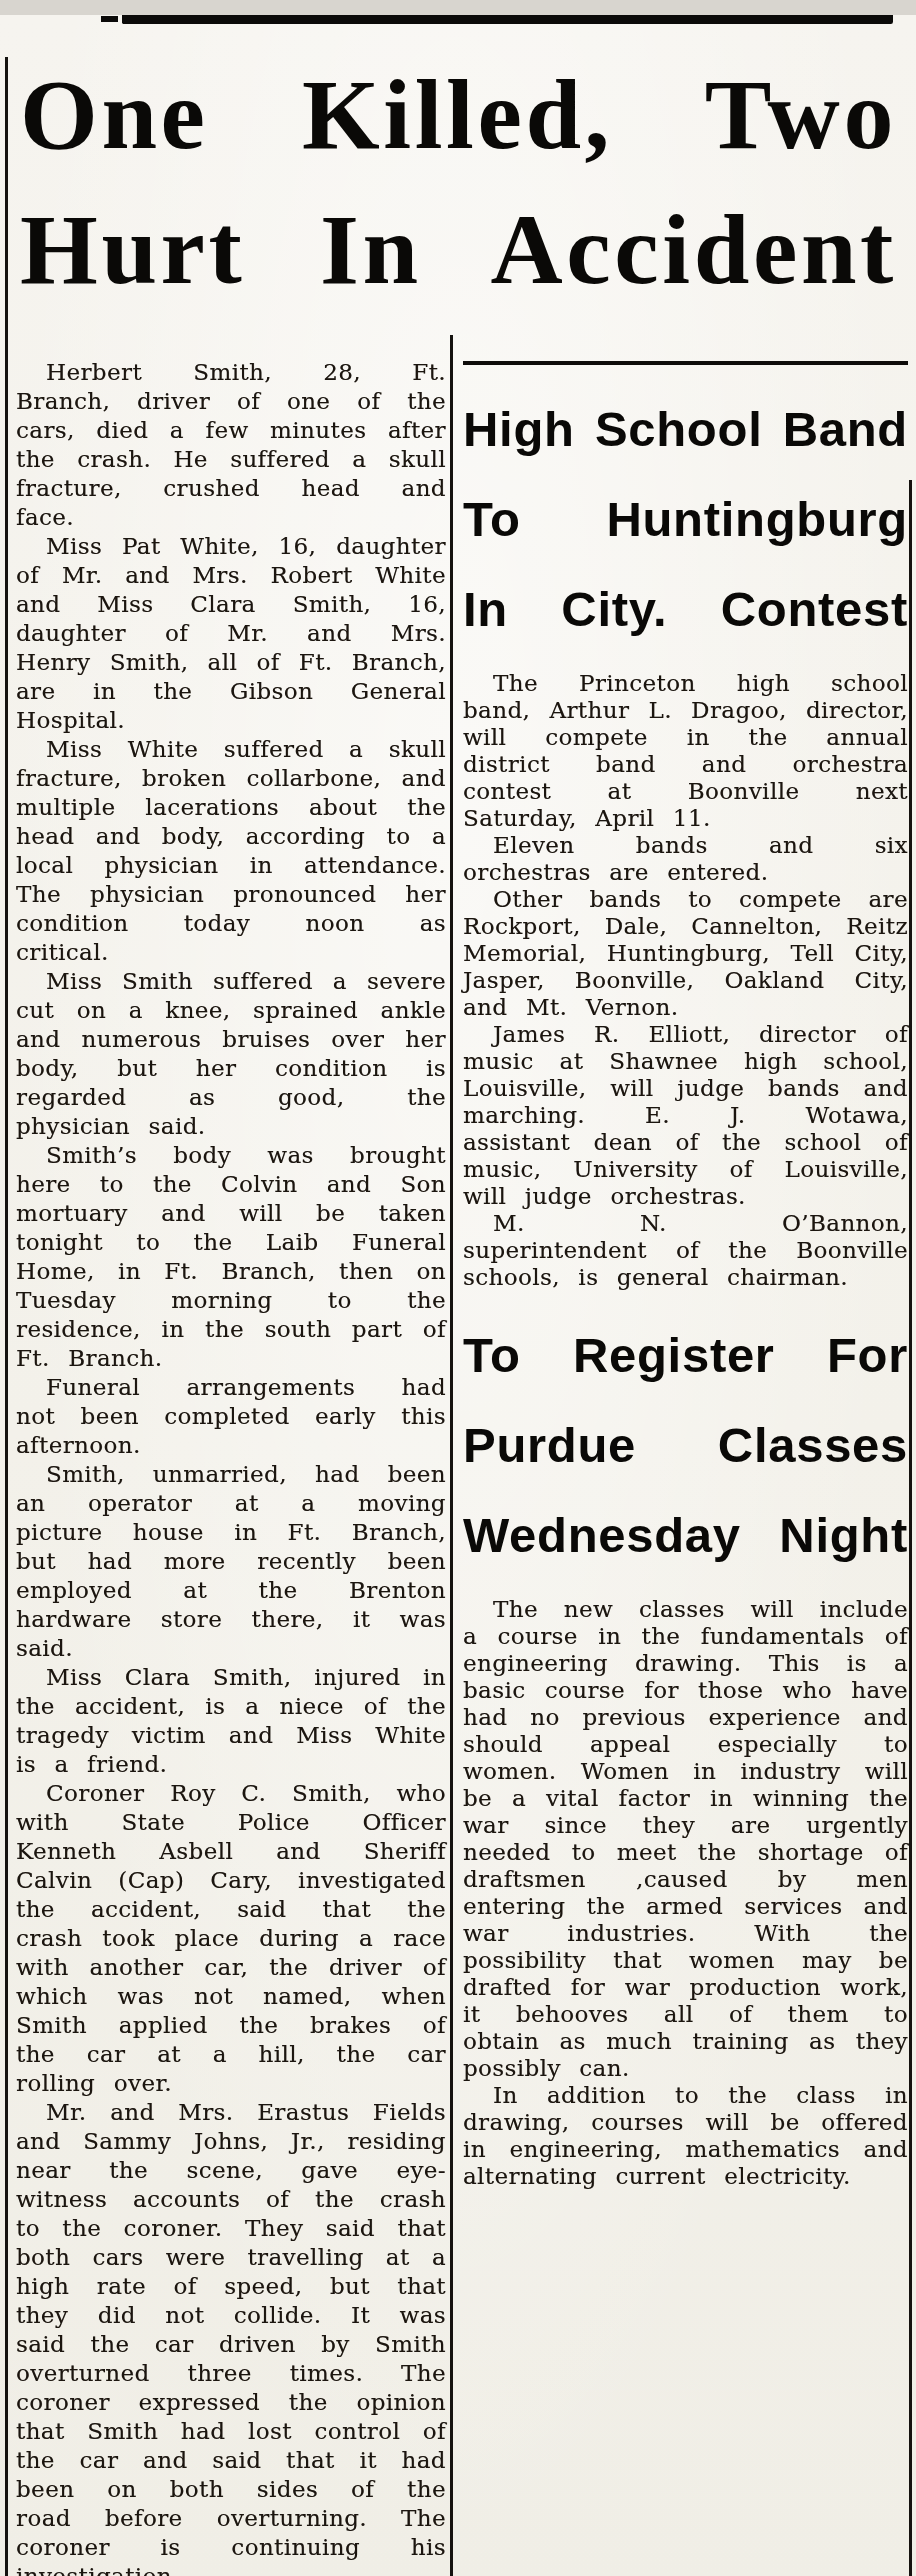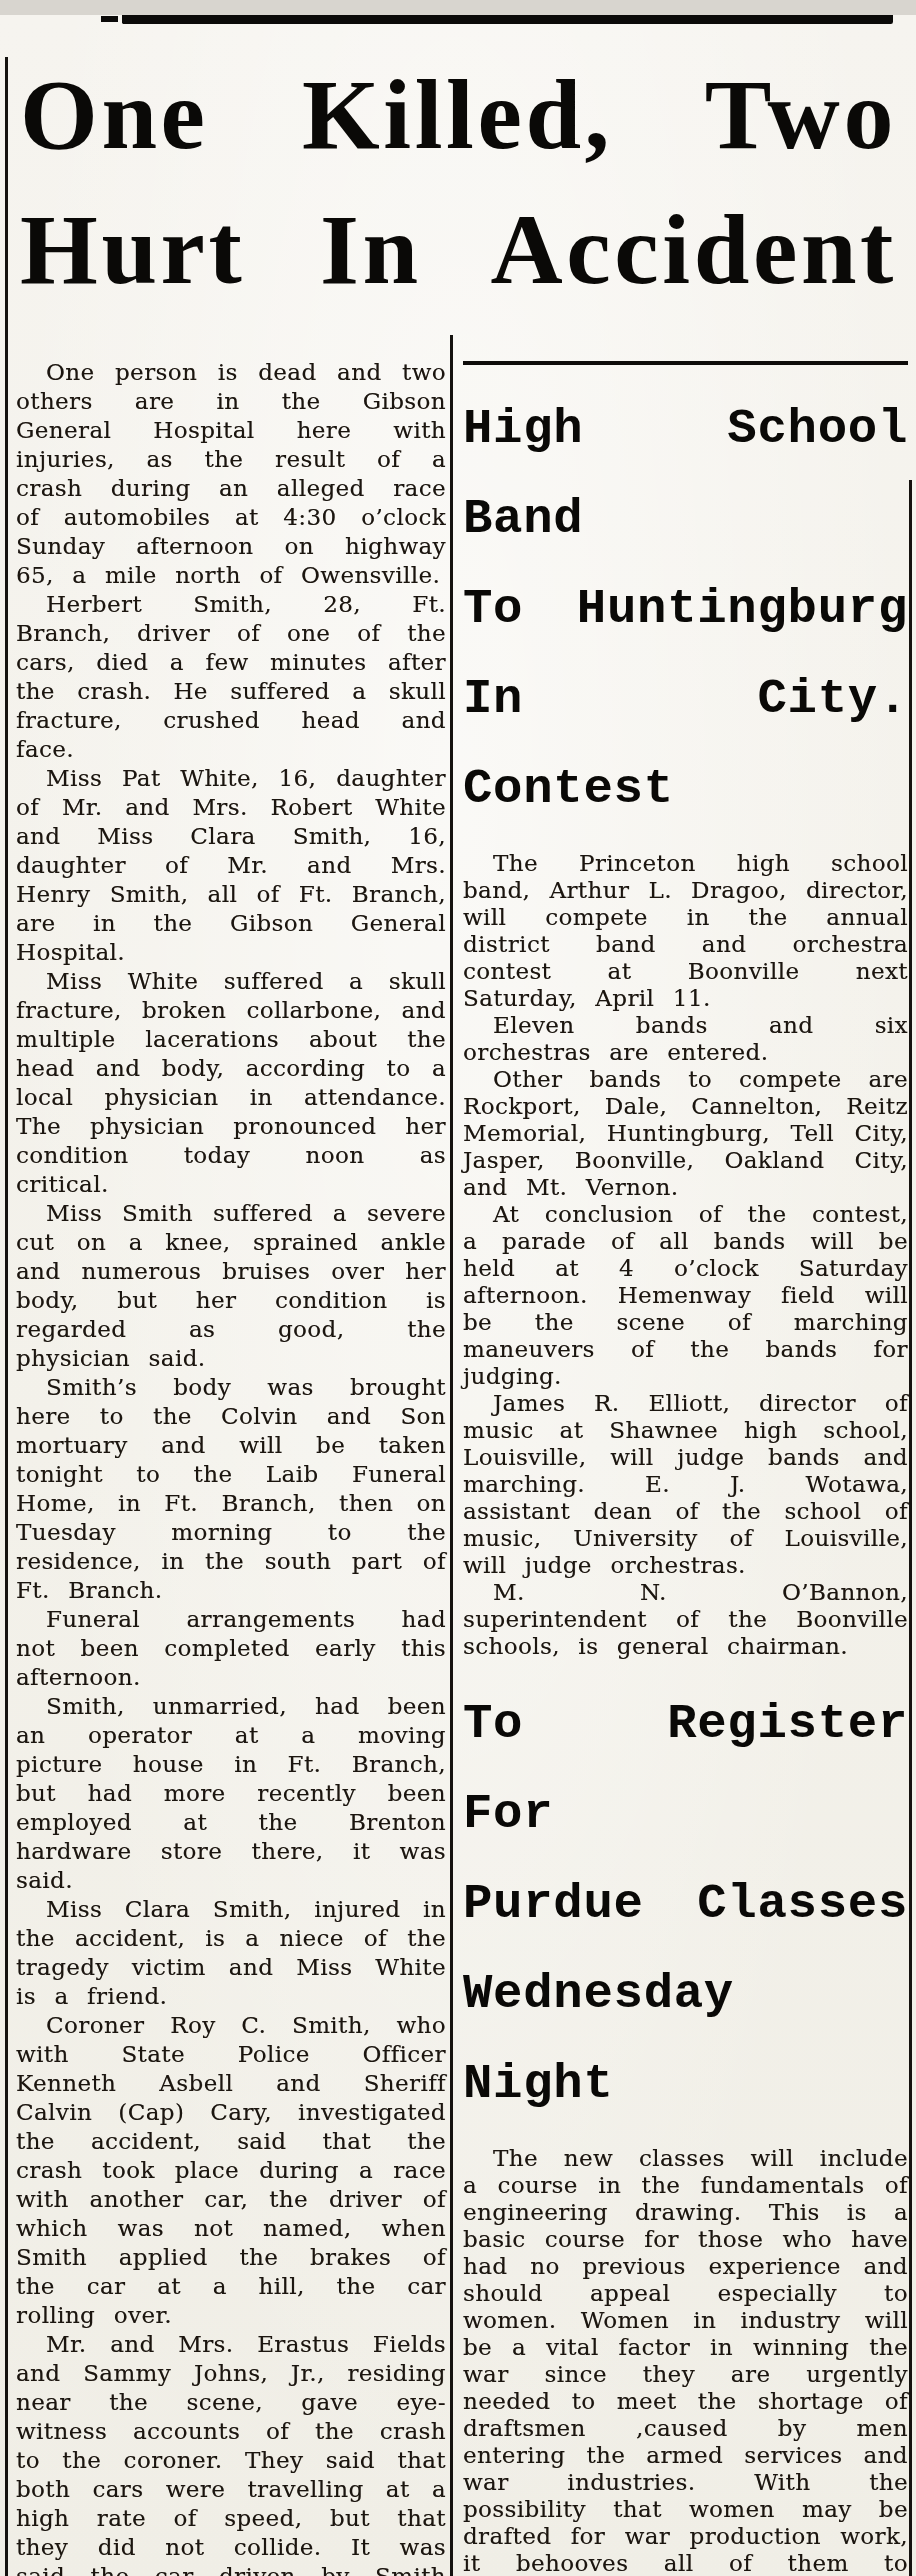--- a/index.html
+++ b/index.html
@@ -34,21 +34,21 @@
     -moz-text-align-last:justify;
     text-align-last:justify;
     white-space:nowrap;
   }
   
   .col{position:absolute;}
   .col-left{left:16px;top:343px;width:430px;}
   .col-right{left:463px;top:323px;width:445px;}
   .article-headline{margin:18.7px 0 0 0;}
   .headline-line{
-    font-family:Liberation Mono, monospace;
+    font-family:Liberation Sans, sans-serif;
     font-weight:700;
     font-size:49px;
     line-height:90px;
     letter-spacing:0.7px;
     color:#0a0907;
     text-align:justify;
     -moz-text-align-last:justify;
     text-align-last:justify;
   }
   .article-body{margin-top:16px;}
@@ -76,21 +76,20 @@
   <div class="left-rule"></div>
   <div class="center-rule"></div>
   <div class="right-rule"></div>
 
   <div class="masthead">
     <div class="masthead-line">One Killed, Two</div>
     <div class="masthead-line">Hurt In Accident</div>
   </div>
 
   <div class="col col-left">
-    <p class="np">One person is dead and two others are in the Gibson General Hospital here with injuries, as the result of a crash during an alleged race of automobiles at 4:30 o’clock Sunday afternoon on highway 65, a mile north of Owensville.</p>
     <p class="np">Herbert Smith, 28, Ft. Branch, driver of one of the cars, died a few minutes after the crash. He suffered a skull fracture, crushed head and face.</p>
     <p class="np">Miss Pat White, 16, daughter of Mr. and Mrs. Robert White and Miss Clara Smith, 16, daughter of Mr. and Mrs. Henry Smith, all of Ft. Branch, are in the Gibson General Hospital.</p>
     <p class="np">Miss White suffered a skull fracture, broken collarbone, and multiple lacerations about the head and body, according to a local physician in attendance. The physician pronounced her condition today noon as critical.</p>
     <p class="np">Miss Smith suffered a severe cut on a knee, sprained ankle and numerous bruises over her body, but her condition is regarded as good, the physician said.</p>
     <p class="np">Smith’s body was brought here to the Colvin and Son mortuary and will be taken tonight to the Laib Funeral Home, in Ft. Branch, then on Tuesday morning to the residence, in the south part of Ft. Branch.</p>
     <p class="np">Funeral arrangements had not been completed early this afternoon.</p>
     <p class="np">Smith, unmarried, had been an operator at a moving picture house in Ft. Branch, but had more recently been employed at the Brenton hardware store there, it was said.</p>
     <p class="np">Miss Clara Smith, injured in the accident, is a niece of the tragedy victim and Miss White is a friend.</p>
     <p class="np">Coroner Roy C. Smith, who with State Police Officer Kenneth Asbell and Sheriff Calvin (Cap) Cary, investigated the accident, said that the crash took place during a race with another car, the driver of which was not named, when Smith applied the brakes of the car at a hill, the car rolling over.</p>
     <p class="np">Mr. and Mrs. Erastus Fields and Sammy Johns, Jr., residing near the scene, gave eye-witness accounts of the crash to the coroner. They said that both cars were travelling at a high rate of speed, but that they did not collide. It was said the car driven by Smith overturned three times. The coroner expressed the opinion that Smith had lost control of the car and said that it had been on both sides of the road before overturning. The coroner is continuing his investigation.</p>
@@ -103,21 +102,20 @@
     <div class="article-headline">
       <div class="headline-line">High School Band</div>
       <div class="headline-line">To Huntingburg</div>
       <div class="headline-line">In City. Contest</div>
     </div>
 
     <div class="article-body">
       <p class="np">The Princeton high school band, Arthur L. Dragoo, director, will compete in the annual district band and orchestra contest at Boonville next Saturday, April 11.</p>
       <p class="np">Eleven bands and six orchestras are entered.</p>
       <p class="np">Other bands to compete are Rockport, Dale, Cannelton, Reitz Memorial, Huntingburg, Tell City, Jasper, Boonville, Oakland City, and Mt. Vernon.</p>
-      <p class="np">At conclusion of the contest, a parade of all bands will be held at 4 o’clock Saturday afternoon. Hemenway field will be the scene of marching maneuvers of the bands for judging.</p>
       <p class="np">James R. Elliott, director of music at Shawnee high school, Louisville, will judge bands and marching. E. J. Wotawa, assistant dean of the school of music, University of Louisville, will judge orchestras.</p>
       <p class="np">M. N. O’Bannon, superintendent of the Boonville schools, is general chairman.</p>
     </div>
 
     <div class="article-headline hl2">
       <div class="headline-line">To Register For</div>
       <div class="headline-line">Purdue Classes</div>
       <div class="headline-line">Wednesday Night</div>
     </div>
 

